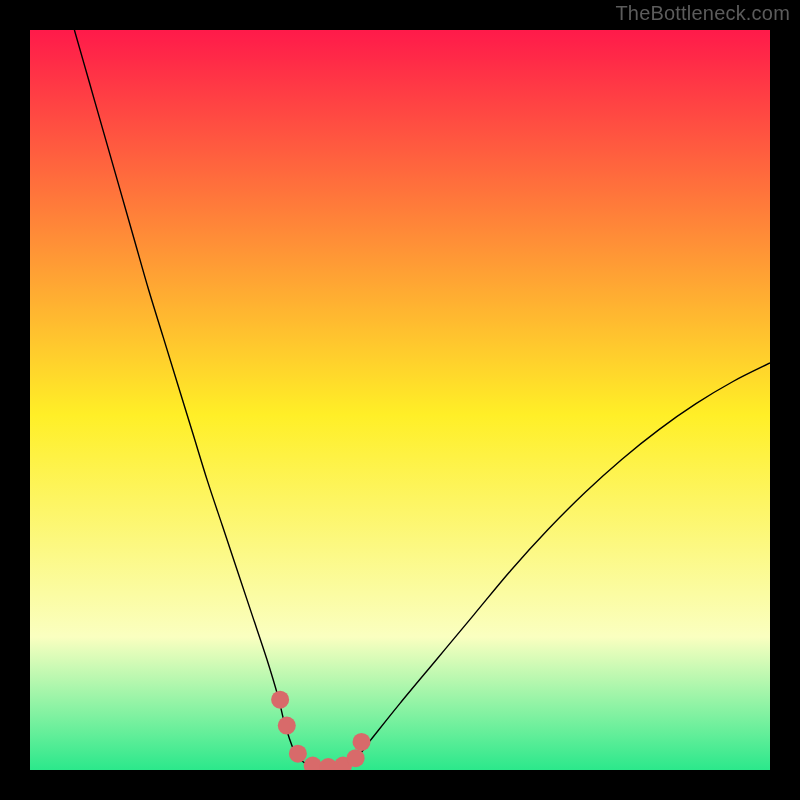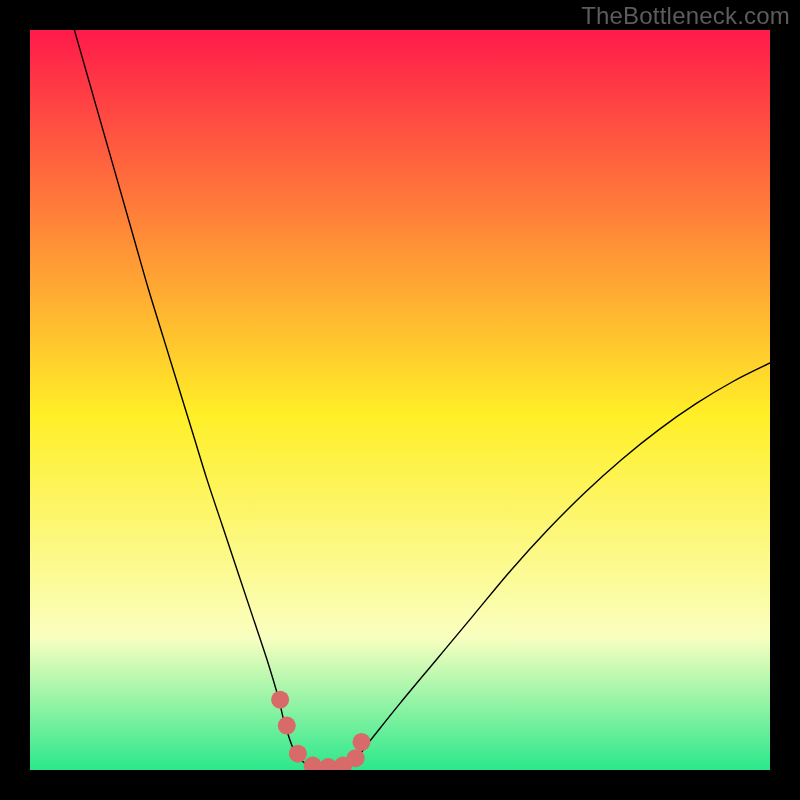--- a/index.html
+++ b/index.html
@@ -15,21 +15,21 @@
     position: relative;
     width: 800px;
     height: 800px;
     background: #000;
   }
   .watermark {
     position: absolute;
     top: 2px;
     right: 10px;
     color: #5c5c5c;
-    font-size: 24px;
+    font-size: 20px;
     font-weight: 500;
     letter-spacing: 0.2px;
     z-index: 10;
   }
   .plot-area {
     position: absolute;
     left: 30px;
     top: 30px;
     width: 740px;
     height: 740px;

